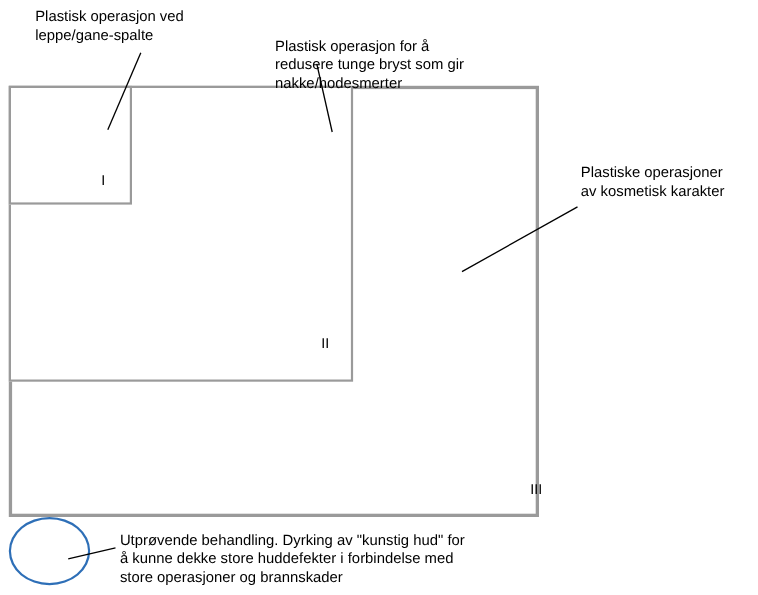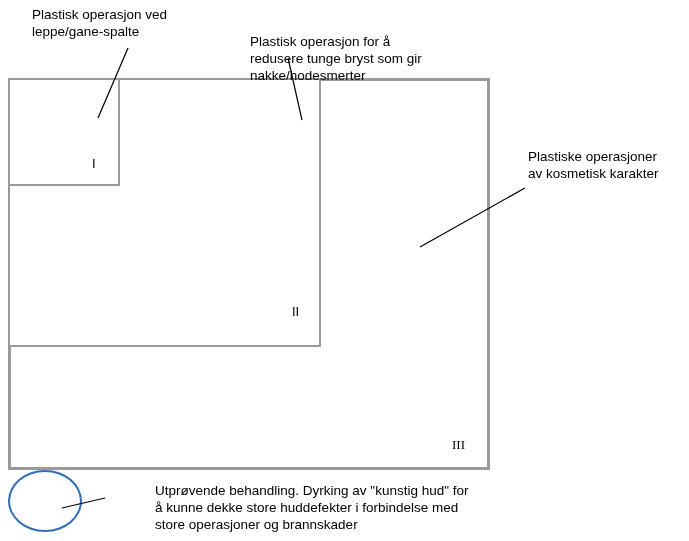--- a/index.html
+++ b/index.html
@@ -24,21 +24,21 @@
   .annot {
     position: absolute;
     font-size: 13.5px;
     line-height: 17px;
     color: #000000;
     white-space: pre-line;
   }
   #annot-I   { left: 32px;  top: 6px;   width: 200px; }
   #annot-II  { left: 250px; top: 2px;   width: 230px; margin-top: 31px; }
   #annot-III { left: 528px; top: 148px; width: 165px; }
-  #annot-IV  { left: 109px; top: 482px; width: 430px; margin-left: 46px; }
+  #annot-IV  { left: 109px; top: 482px; width: 430px; }
 
   
   .frame {
     position: absolute;
     left: 8px;
     top: 78px;
     width: 482px;
     height: 392px;
     border: 3px solid #9a9a9a;
     box-sizing: border-box;
@@ -102,21 +102,21 @@
     box-sizing: border-box;
     background: #ffffff;
   }
   .region-label {
     position: absolute;
     font-size: 13px;
     color: #000000;
   }
   #label-I   { left: 92px;  top: 156px; }
   #label-II  { left: 292px; top: 304px; }
-  #label-III { left: 452px; top: 437px; font-family: Liberation Serif, serif; }
+  #label-III { left: 482px; top: 437px; }
 
   
   .circle {
     position: absolute;
     left: 8px;
     top: 470px;
     width: 74px;
     height: 62px;
     border: 2px solid #2e6fb7;
     border-radius: 50%;

